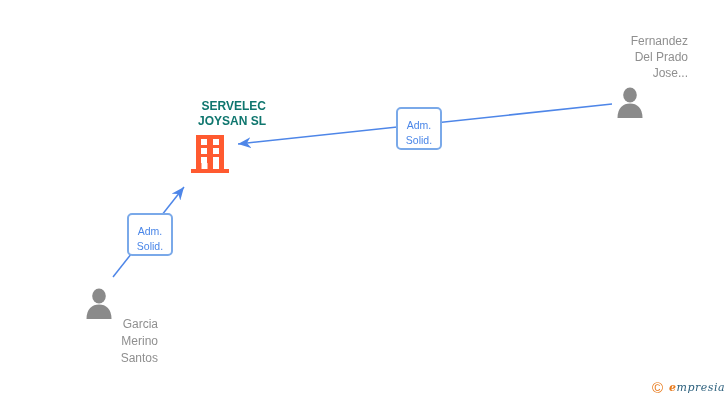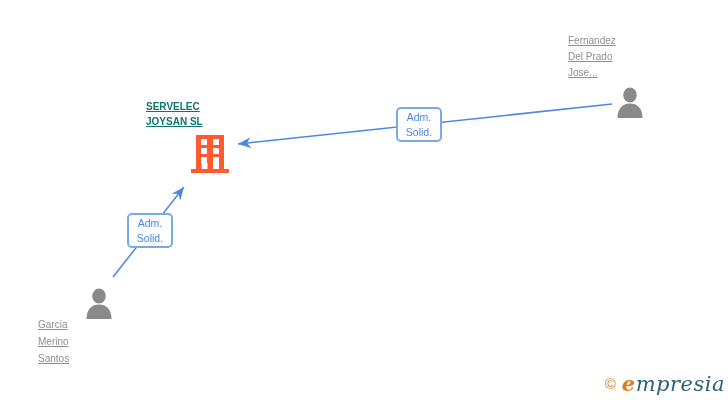--- a/index.html
+++ b/index.html
@@ -7,62 +7,61 @@
     position:relative;
     width:728px;height:400px;
     background:#ffffff;
     overflow:hidden;
     font-family:"Liberation Sans", sans-serif;
   }
   .edges-layer{position:absolute;left:0;top:0;width:728px;height:400px;}
   .abs{position:absolute;}
   .node-label{
     white-space:pre-line;
-    text-align:left;
-    font-size:10px;
+    text-align:right;
+    font-size:12px;
     line-height:16px;
     color:#8f8f8f;
-    text-decoration:underline;
   }
   .company-label{
     font-weight:bold;
     color:#0f766e;
     line-height:15px;
   }
   .edge-label{
     box-sizing:border-box;
     width:46px;
     min-height:34px;
     background:#ffffff;
     border:2px solid #7aa9e9;
     border-radius:5px;
     color:#4a86e8;
     font-size:10.5px;
     line-height:15px;
     text-align:center;
     white-space:pre-line;
-    padding-top:1px;
+    padding-top:9px;
   }
   .logo{
     position:absolute;
     right:3px;
     bottom:4px;
     display:flex;
     align-items:center;
   }
   .logo .copy{
     color:#e8791a;
     font-size:15px;
     margin-right:6px;
     font-family:"Liberation Sans", sans-serif;
   }
   .logo .brand{
     font-family:"DejaVu Serif", serif;
     font-style:italic;
-    font-size:21px;
+    font-size:11px;
     letter-spacing:0.5px;
   }
   .logo .brand-e{color:#e8791a;font-weight:bold;}
   .logo .brand-rest{color:#2c607d;}
 </style>
 </head>
 <body>
 
 <div class="canvas">
 

